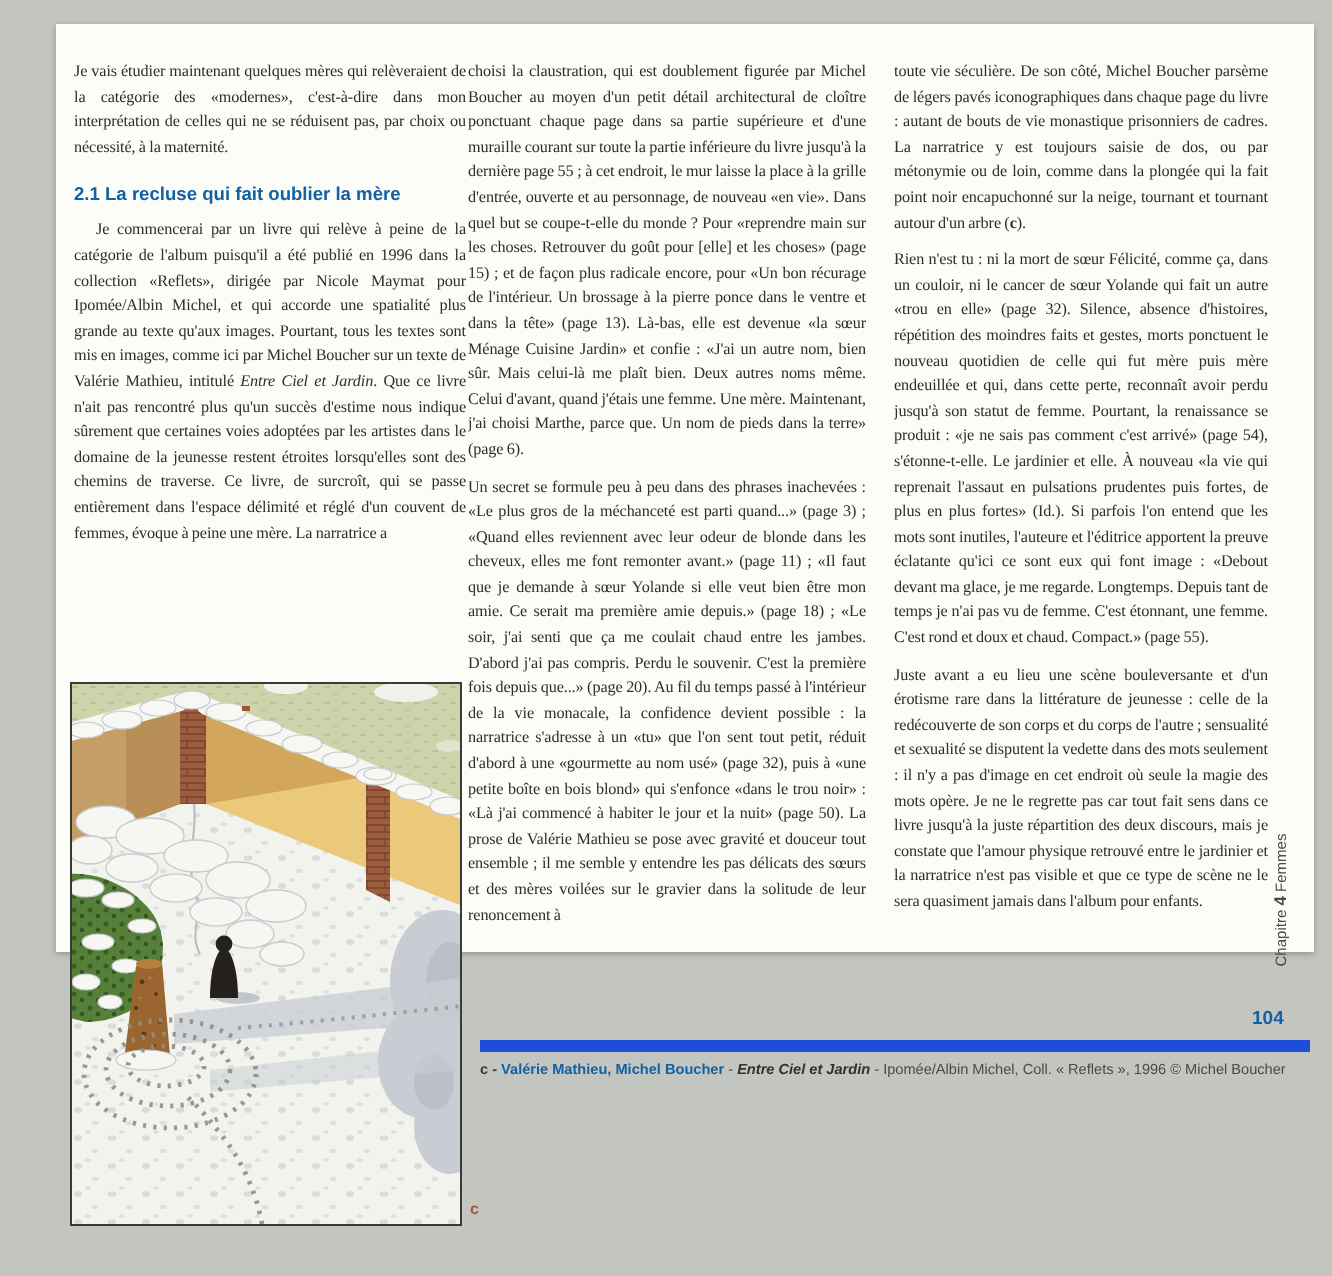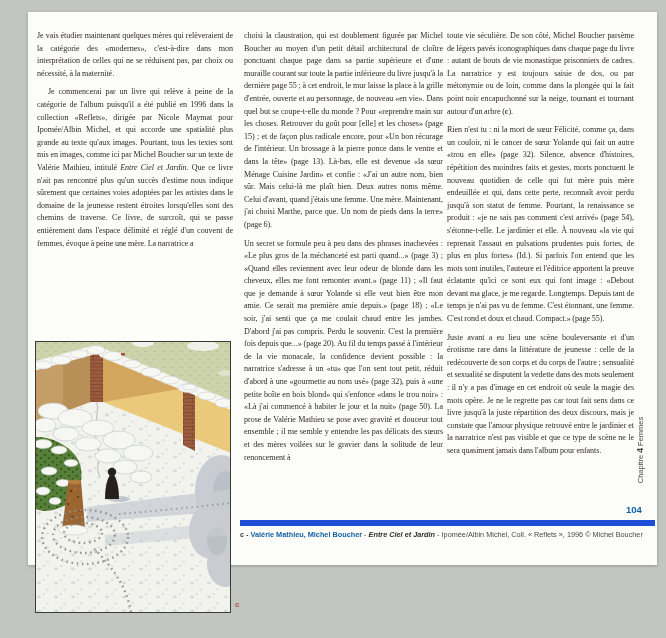--- a/index.html
+++ b/index.html
@@ -2,27 +2,27 @@
 <html><head>
 <meta charset="utf-8">
 <style>
   html,body{margin:0;padding:0;}
   body{
     width:666px;height:638px;overflow:hidden;
     background:#c2c5c0;
     font-family:"Liberation Serif", serif;
   }
   .page{
-    position:absolute;left:28px;top:12px;width:629px;height:553px;
+    position:absolute;left:28px;top:12px;width:629px;height:464px;
     background:#fcfcf9;
     box-shadow:0 1px 3px rgba(0,0,0,.25);
   }
   .col{position:absolute;top:18px;max-height:490px;overflow:hidden;}
   .col1{left:9px;width:196px;}
-  .col2{left:216px;width:199px;}
+  .col2{left:206px;width:199px;}
   .col3{left:419px;width:187px;font-family:Liberation Serif, serif;}
   p.body-text{
     margin:0 0 6px 0;
     font-size:8.1px;line-height:12.6px;
     text-align:justify;color:#2f2d29;
     letter-spacing:-0.05px;word-spacing:-0.3px;
   }
   p.indent{text-indent:11px;}
   .section-heading{
     margin:12px 0 7px 0;
@@ -61,20 +61,21 @@
     font-size:9.5px;font-weight:bold;color:#1360a4;
   }
 </style>
 </head>
 <body>
 
 <div class="page">
 
   <div class="col col1">
     <p class="body-text">Je vais étudier maintenant quelques mères qui relèveraient de la catégorie des «modernes», c'est-à-dire dans mon interprétation de celles qui ne se réduisent pas, par choix ou nécessité, à la maternité.</p>
+    <h3 class="section-heading">2.1 La recluse qui fait oublier la mère</h3>
     <p class="body-text indent"><span>Je commencerai par un livre qui relève à peine de la catégorie de l'album puisqu'il a été publié en 1996 dans la collection «Reflets», dirigée par Nicole Maymat pour Ipomée/Albin Michel, et qui accorde une spatialité plus grande au texte qu'aux images. Pourtant, tous les textes sont mis en images, comme ici par Michel Boucher sur un texte de Valérie Mathieu, intitulé </span><i class="book-title">Entre Ciel et Jardin</i><span>. Que ce livre n'ait pas rencontré plus qu'un succès d'estime nous indique sûrement que certaines voies adoptées par les artistes dans le domaine de la jeunesse restent étroites lorsqu'elles sont des chemins de traverse. Ce livre, de surcroît, qui se passe entièrement dans l'espace délimité et réglé d'un couvent de femmes, évoque à peine une mère. La narratrice a</span></p>
   </div>
 
   <div class="col col2">
     <p class="body-text">choisi la claustration, qui est doublement figurée par Michel Boucher au moyen d'un petit détail architectural de cloître ponctuant chaque page dans sa partie supérieure et d'une muraille courant sur toute la partie inférieure du livre jusqu'à la dernière page 55 ; à cet endroit, le mur laisse la place à la grille d'entrée, ouverte et au personnage, de nouveau «en vie». Dans quel but se coupe-t-elle du monde ? Pour «reprendre main sur les choses. Retrouver du goût pour [elle] et les choses» (page 15) ; et de façon plus radicale encore, pour «Un bon récurage de l'intérieur. Un brossage à la pierre ponce dans le ventre et dans la tête» (page 13). Là-bas, elle est devenue «la sœur Ménage Cuisine Jardin» et confie : «J'ai un autre nom, bien sûr. Mais celui-là me plaît bien. Deux autres noms même. Celui d'avant, quand j'étais une femme. Une mère. Maintenant, j'ai choisi Marthe, parce que. Un nom de pieds dans la terre» (page 6).</p>
     <p class="body-text">Un secret se formule peu à peu dans des phrases inachevées : «Le plus gros de la méchanceté est parti quand...» (page 3) ; «Quand elles reviennent avec leur odeur de blonde dans les cheveux, elles me font remonter avant.» (page 11) ; «Il faut que je demande à sœur Yolande si elle veut bien être mon amie. Ce serait ma première amie depuis.» (page 18) ; «Le soir, j'ai senti que ça me coulait chaud entre les jambes. D'abord j'ai pas compris. Perdu le souvenir. C'est la première fois depuis que...» (page 20). Au fil du temps passé à l'intérieur de la vie monacale, la confidence devient possible : la narratrice s'adresse à un «tu» que l'on sent tout petit, réduit d'abord à une «gourmette au nom usé» (page 32), puis à «une petite boîte en bois blond» qui s'enfonce «dans le trou noir» : «Là j'ai commencé à habiter le jour et la nuit» (page 50). La prose de Valérie Mathieu se pose avec gravité et douceur tout ensemble ; il me semble y entendre les pas délicats des sœurs et des mères voilées sur le gravier dans la solitude de leur renoncement à</p>
   </div>
 
   <div class="col col3">
     <p class="body-text"><span>toute vie séculière. De son côté, Michel Boucher parsème de légers pavés iconographiques dans chaque page du livre : autant de bouts de vie monastique prisonniers de cadres. La narratrice y est toujours saisie de dos, ou par métonymie ou de loin, comme dans la plongée qui la fait point noir encapuchonné sur la neige, tournant et tournant autour d'un arbre (</span><b class="fig-ref">c</b><span>).</span></p>

